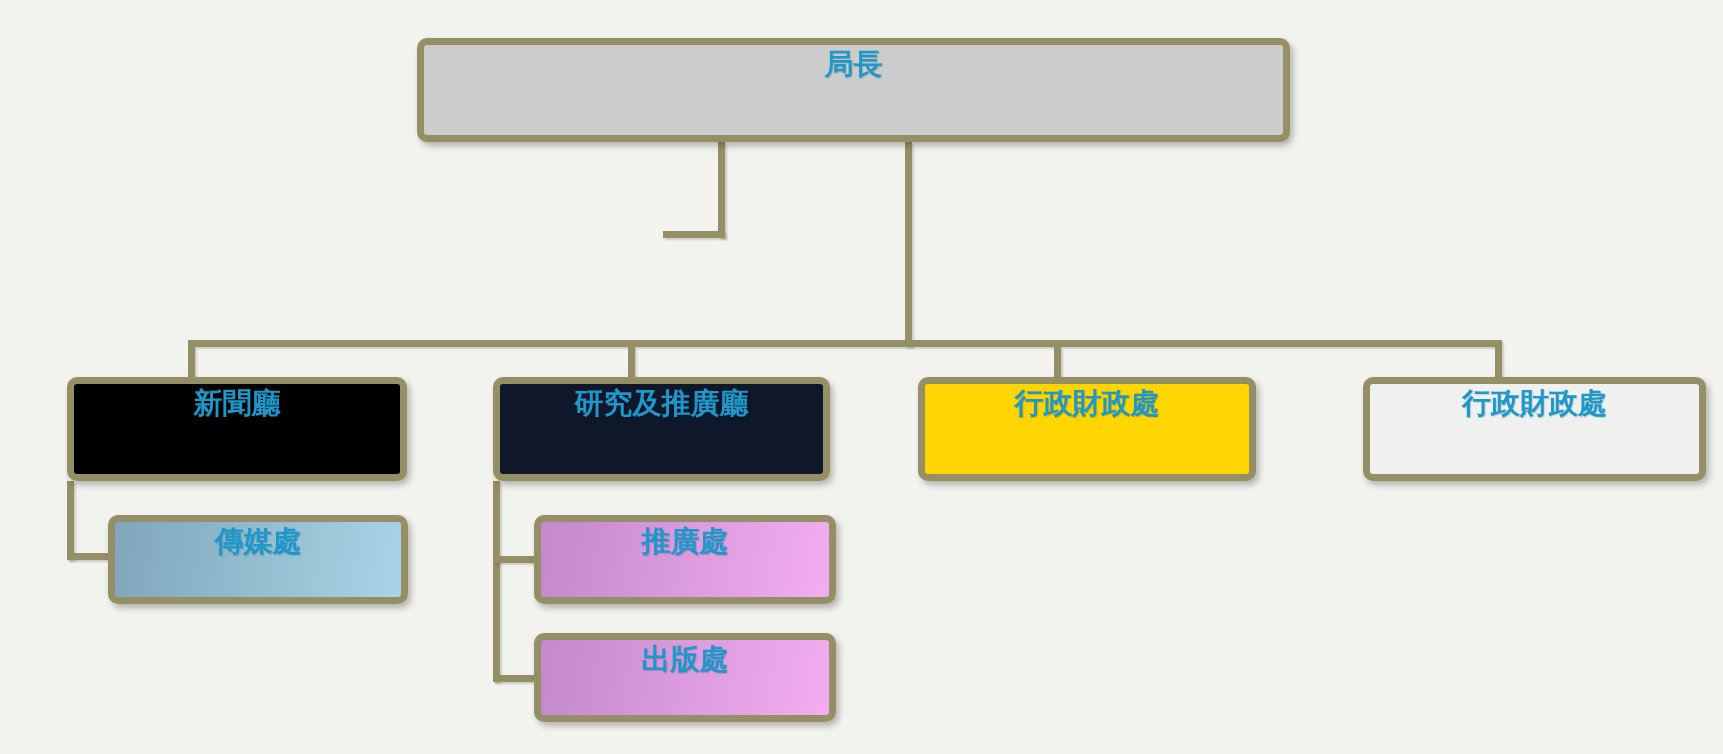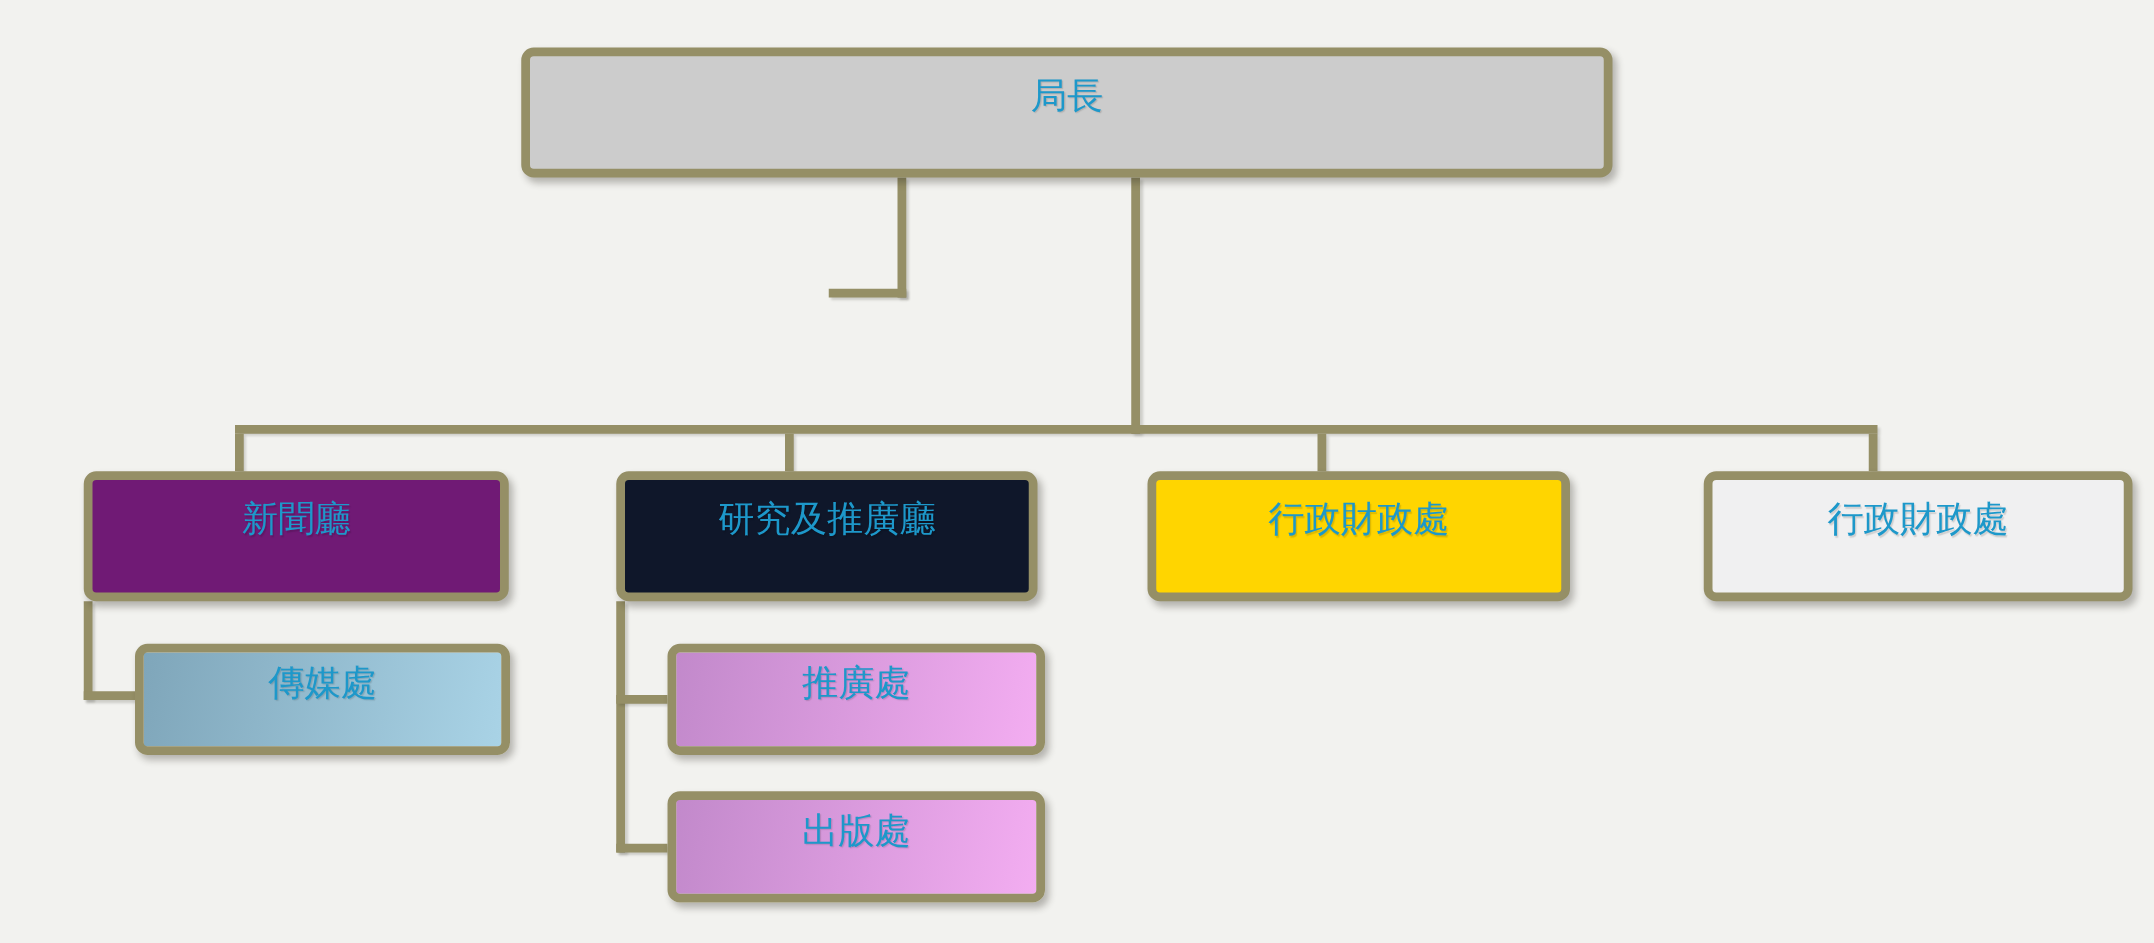--- a/index.html
+++ b/index.html
@@ -14,31 +14,30 @@
     height: 754px;
     background: #f2f2ef;
     overflow: hidden;
   }
   .node {
     position: absolute;
     box-sizing: border-box;
     border: 7px solid #958f66;
     border-radius: 10px;
     display: flex;
-    align-items: center;
     justify-content: center;
     padding-bottom: 26px;
-    font-weight: normal;
+    font-weight: bold;
     font-size: 29px;
     color: #1d98ca;
     box-shadow: 3px 4px 6px rgba(40, 38, 25, 0.30);
     text-shadow: 1px 1px 1px rgba(0,0,0,0.15);
   }
   .fill-gray      { background: #cccccc; }
-  .fill-lightblue { background: #701a75; }
+  .fill-lightblue { background: #000000; }
   .fill-pink      { background: #0f172a; }
   .fill-yellow    { background: #ffd500; }
   .fill-offwhite  { background: #f0f0f1; }
   .fill-media-gradient { background: linear-gradient(100deg, #7fa6ba 0%, #a9d3e6 100%); }
   .fill-promo-gradient { background: linear-gradient(100deg, #c289cb 0%, #f3adf1 100%); }
   .line {
     position: absolute;
     background: #958f66;
     box-shadow: 2px 2px 2px rgba(40, 38, 25, 0.18);
   }

